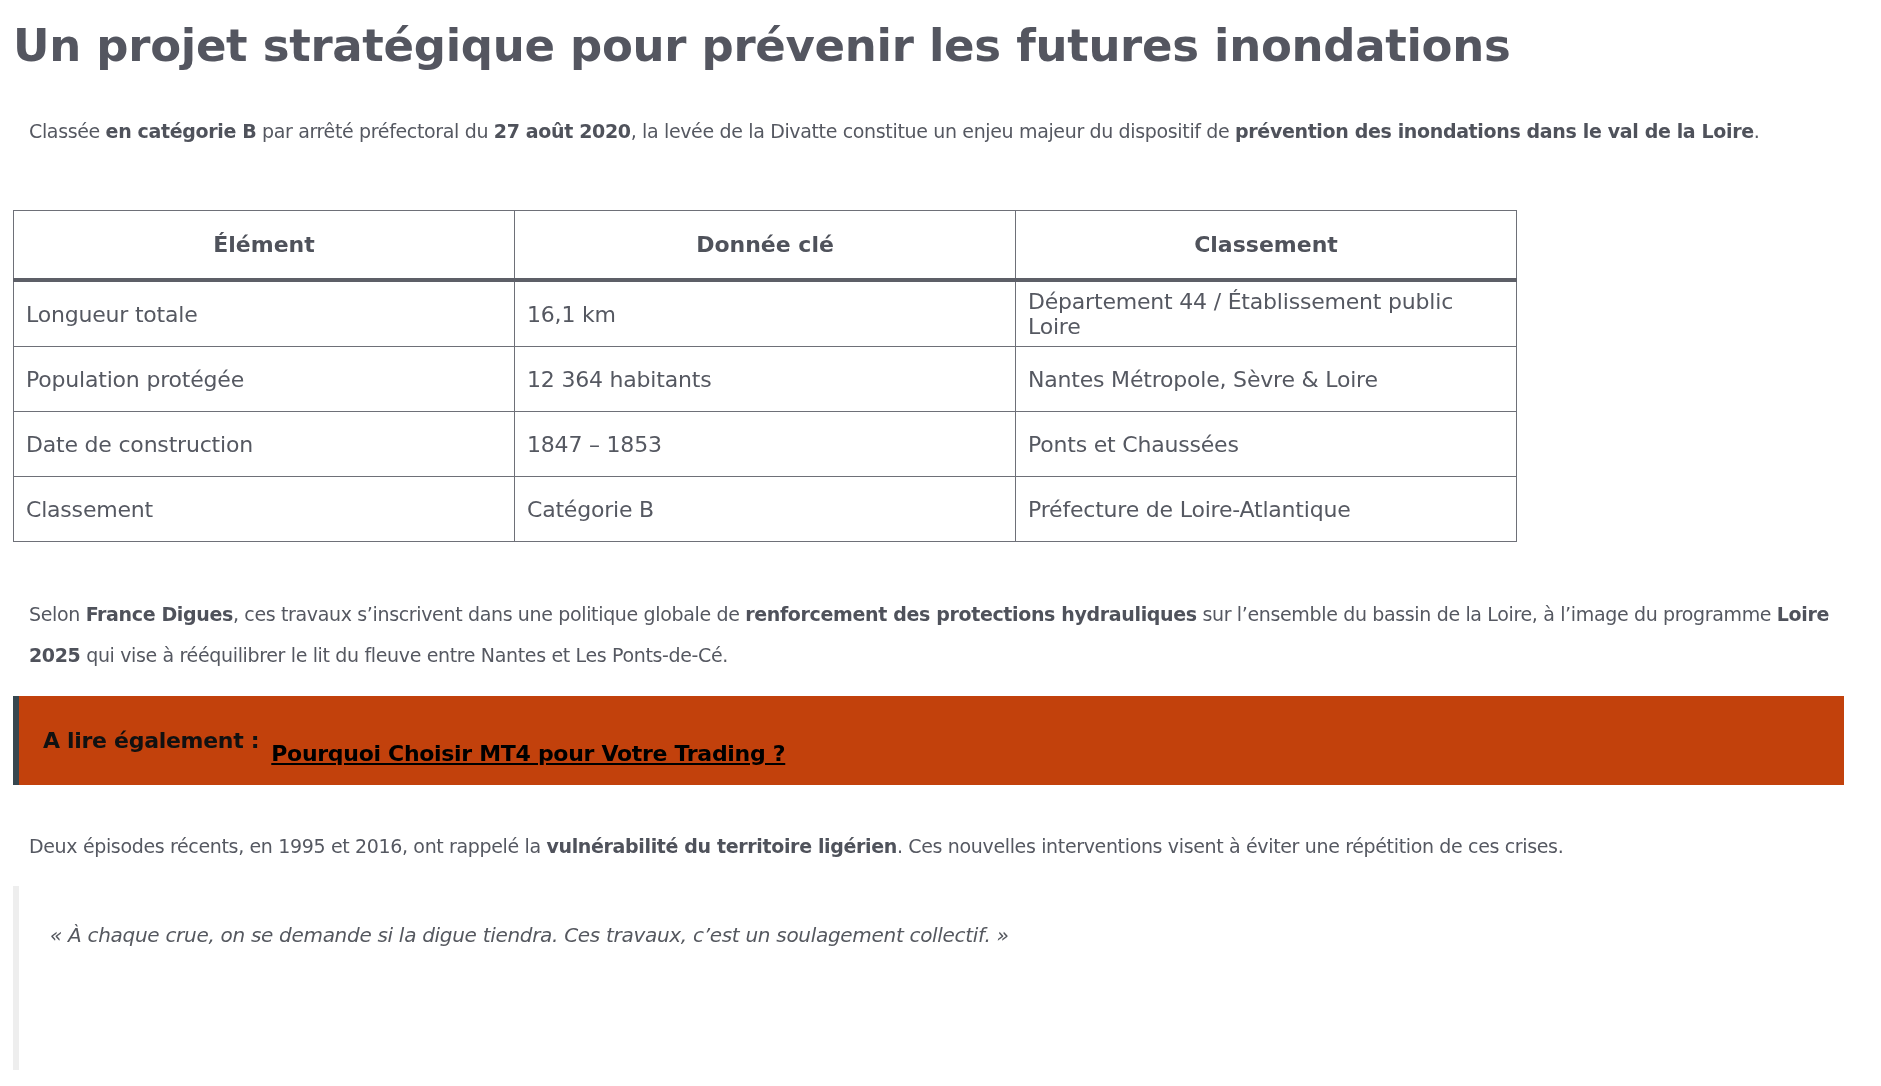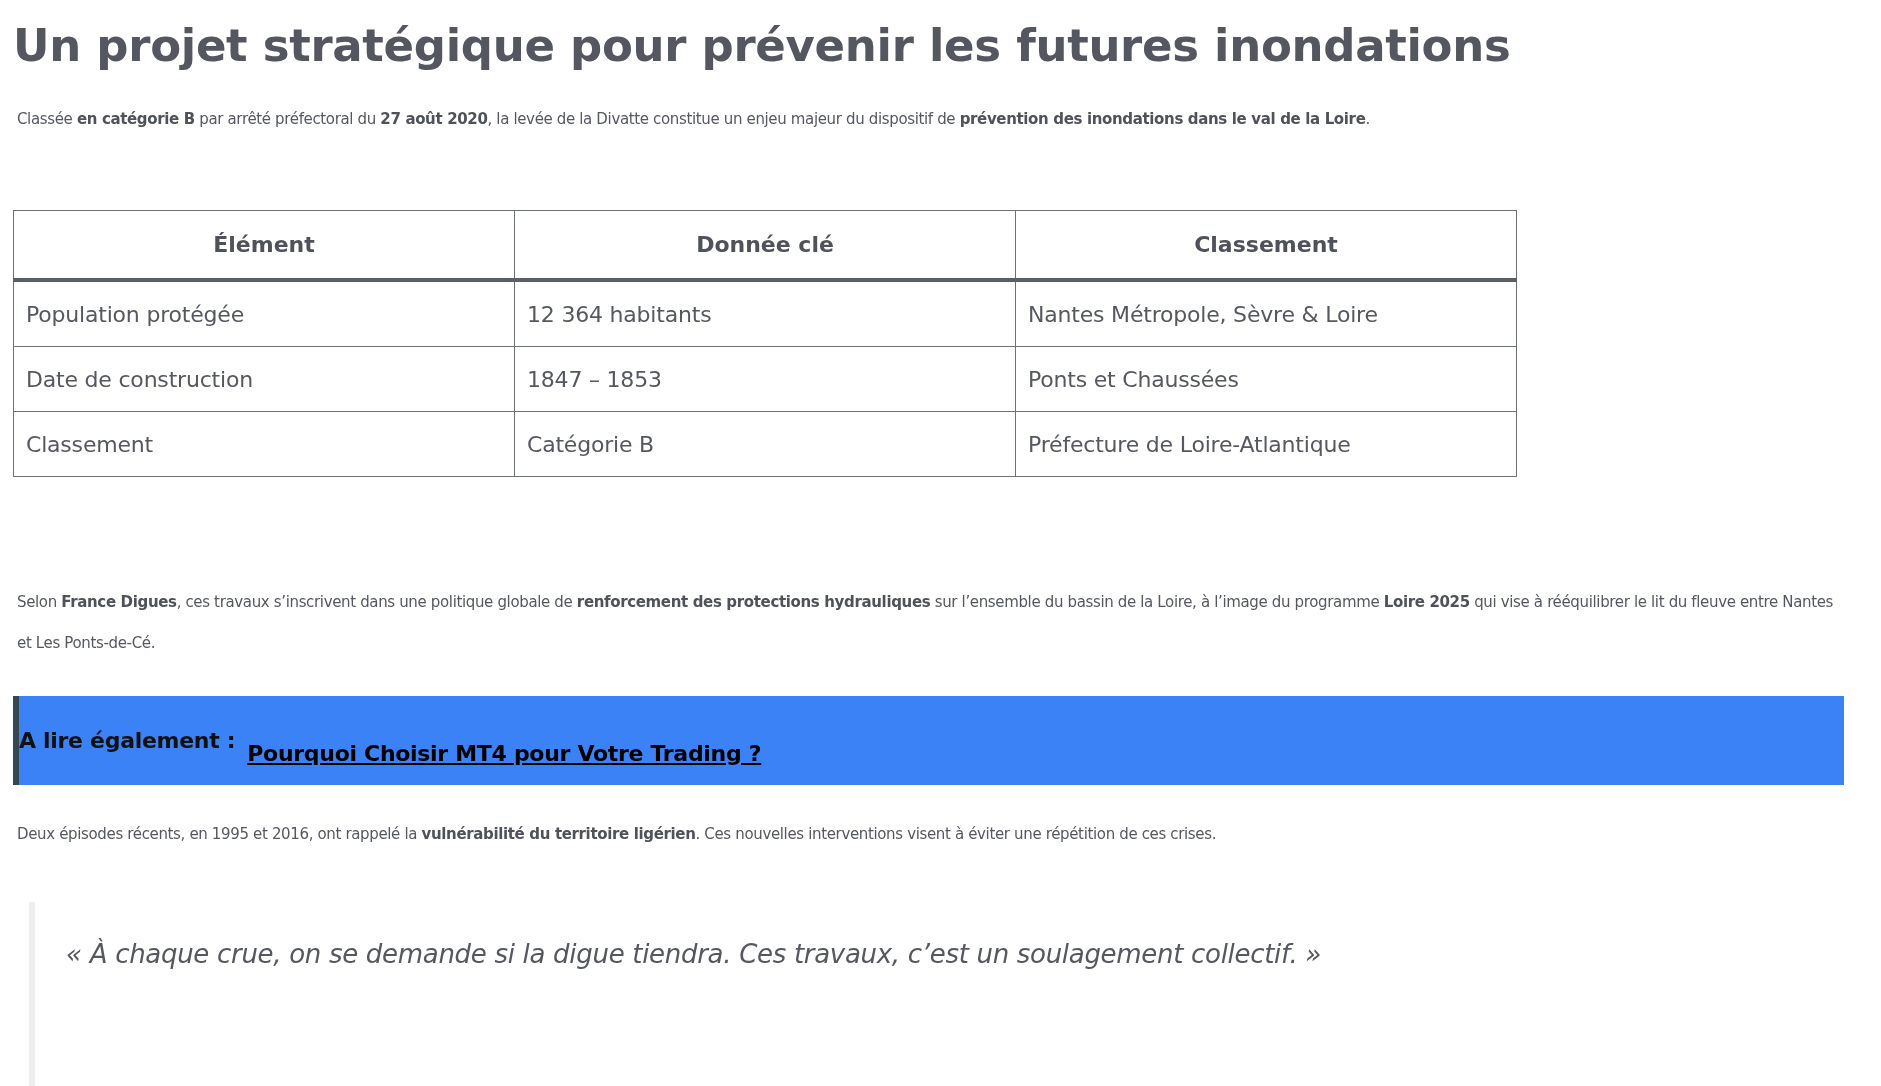--- a/index.html
+++ b/index.html
@@ -8,54 +8,54 @@
     font-family: "DejaVu Sans", "Liberation Sans", sans-serif;
     color: #555861;
   }
   .page { position: absolute; left: 13px; top: 0; width: 1830px; }
   h1 {
     position: absolute; left: 0; top: 14px; margin: 0;
     font-size: 45px; font-weight: bold; color: #545660;
     letter-spacing: -0.3px; white-space: nowrap; line-height: 64px;
   }
   .para {
-    position: absolute; left: 0; margin: 4px; width: 1830px;
-    font-size: 15px; line-height: 41px; color: #555861;
+    position: absolute; left: 0; margin: 16px; width: 1830px;
+    font-size: 19px; line-height: 41px; color: #555861;
     letter-spacing: -0.35px;
   }
   .para b { color: #4f525b; font-weight: bold; }
   #p1 { top: 95px; }
   table {
     position: absolute; left: 0; top: 210px; width: 1504px;
     border-collapse: collapse; table-layout: fixed;
     font-size: 22px; color: #555861;
   }
   th, td { border: 1.5px solid #6e7078; text-align: left; }
   th {
     height: 65px; font-weight: bold; text-align: center; color: #4f525b;
     border-bottom: 4px solid #5d5f67; font-size: 22px;
   }
   td { height: 64px; padding: 0 12px; letter-spacing: -0.2px; }
   #p2 { top: 578px; }
   .callout {
     position: absolute; left: 0; top: 696px; width: 1825px; height: 89px;
-    background: #3b82f6; border-left: 6px solid #37474f;
-    display: flex; align-items: center; box-sizing: border-box;
+    background: #c2410c; border-left: 6px solid #37474f;
+    display: flex; align-items: center; padding-left: 24px; box-sizing: border-box;
     width: 1831px;
   }
   .callout .label { font-weight: bold; color: #111; font-size: 22px; letter-spacing: -0.3px; }
   .callout a {
     margin-left: 12px; font-weight: bold; color: #000; font-size: 22px;
     text-decoration: underline; letter-spacing: -0.3px; margin-top: 26px;
   }
   #p3 { top: 810px; }
   blockquote {
-    position: absolute; left: 0; top: 886px; margin: 16px; height: 184px; width: 1800px;
+    position: absolute; left: 0; top: 886px; margin: 0; height: 184px; width: 1800px;
     border-left: 6px solid #eeeeee; padding-left: 31px; box-sizing: border-box;
-    font-style: italic; color: #55585f; font-size: 26px; letter-spacing: -0.3px;
+    font-style: italic; color: #55585f; font-size: 20px; letter-spacing: -0.3px;
   }
   blockquote p { margin: 0; position: absolute; left: 31px; white-space: nowrap; }
   blockquote .quote { top: 37px; }
   blockquote .attr { top: 115px; }
 </style>
 </head>
 <body>
 
 <div class="page">
   <h1>Un projet stratégique pour prévenir les futures inondations</h1>
@@ -64,20 +64,25 @@
 
   <table>
     <thead>
       <tr>
         <th>Élément</th>
         <th>Donnée clé</th>
         <th>Classement</th>
       </tr>
     </thead>
     <tbody>
+      <tr>
+        <td>Longueur totale</td>
+        <td>16,1 km</td>
+        <td>Département 44 / Établissement public Loire</td>
+      </tr>
       <tr>
         <td>Population protégée</td>
         <td>12 364 habitants</td>
         <td>Nantes Métropole, Sèvre &amp; Loire</td>
       </tr>
       <tr>
         <td>Date de construction</td>
         <td>1847 – 1853</td>
         <td>Ponts et Chaussées</td>
       </tr>

